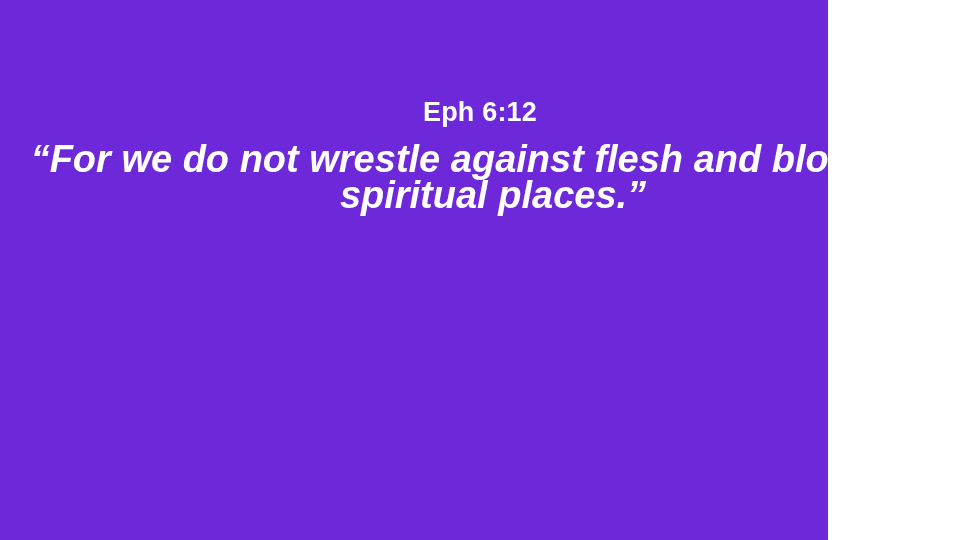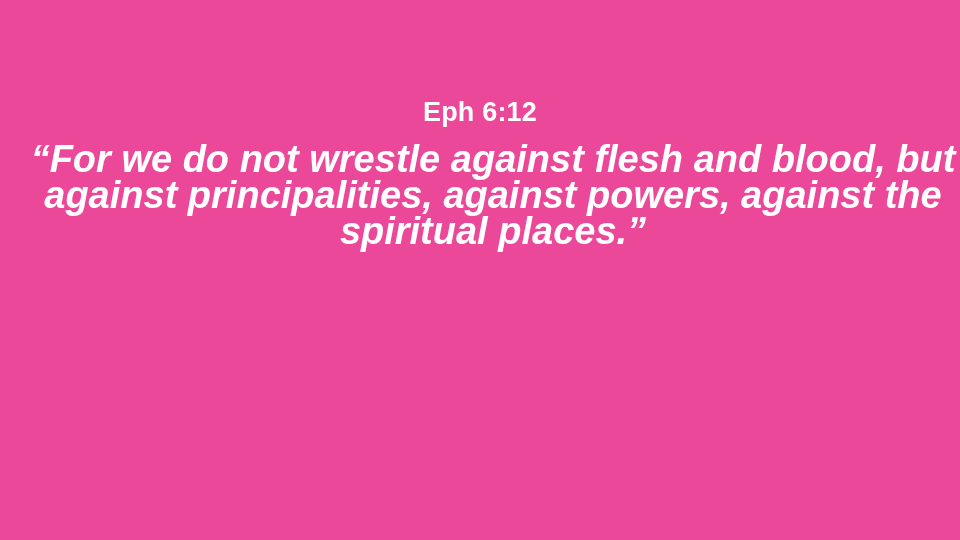--- a/index.html
+++ b/index.html
@@ -9,23 +9,23 @@
 
   body {
     width: 960px;
     height: 540px;
     overflow: hidden;
     font-family: "Liberation Sans", sans-serif;
   }
 
   .slide {
     position: relative;
-    width: 960px;
+    width: 828px;
     height: 540px;
-    background: #ec4899;
+    background: #6d28d9;
     box-sizing: border-box;
   }
 
   .content-block {
     position: absolute;
     left: 0;
     top: 0;
     width: 960px;
     text-align: center;
   }
@@ -71,19 +71,18 @@
 <body>
 
 <div class="slide">
 
   <div class="content-block">
 
     <div class="verse-reference">Eph 6:12</div>
 
     <div class="verse-body">
       <span class="verse-line">“For we do not wrestle against flesh and blood, but</span>
-      <span class="verse-line">against principalities, against powers, against the</span>
       <span class="verse-line">spiritual places.”</span>
     </div>
 
   </div>
 
 </div>
 
 </body></html>

